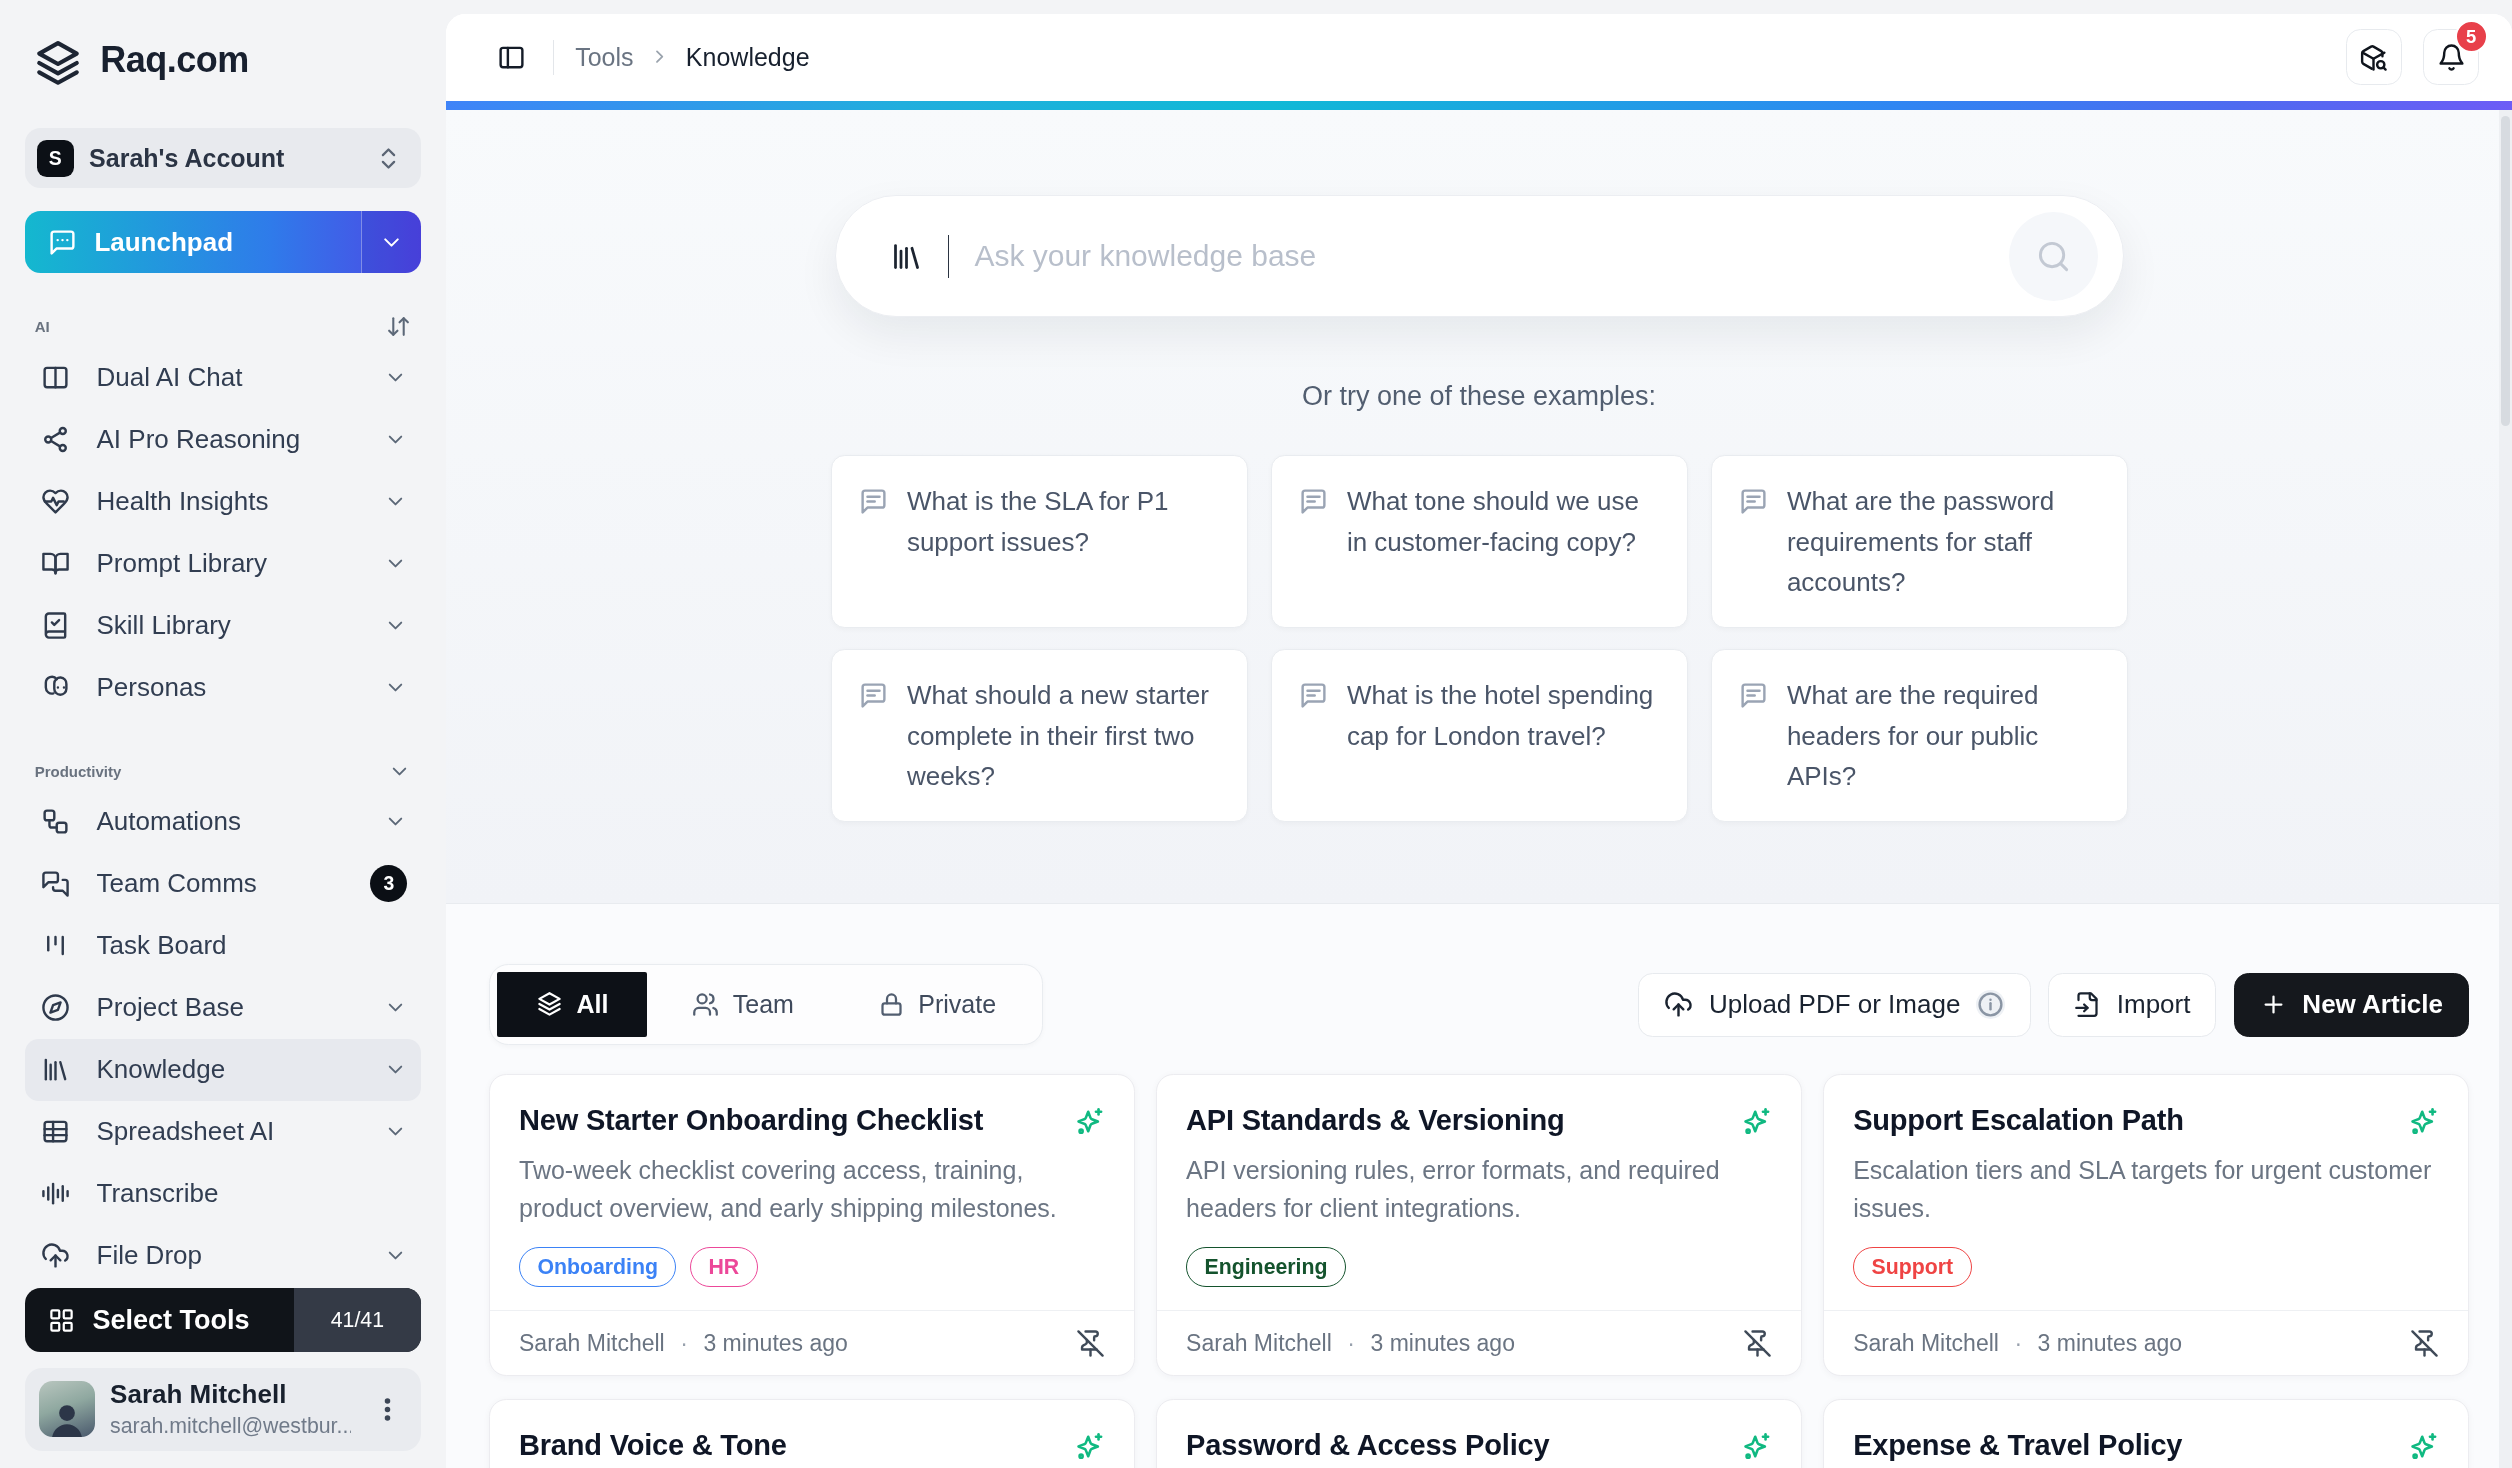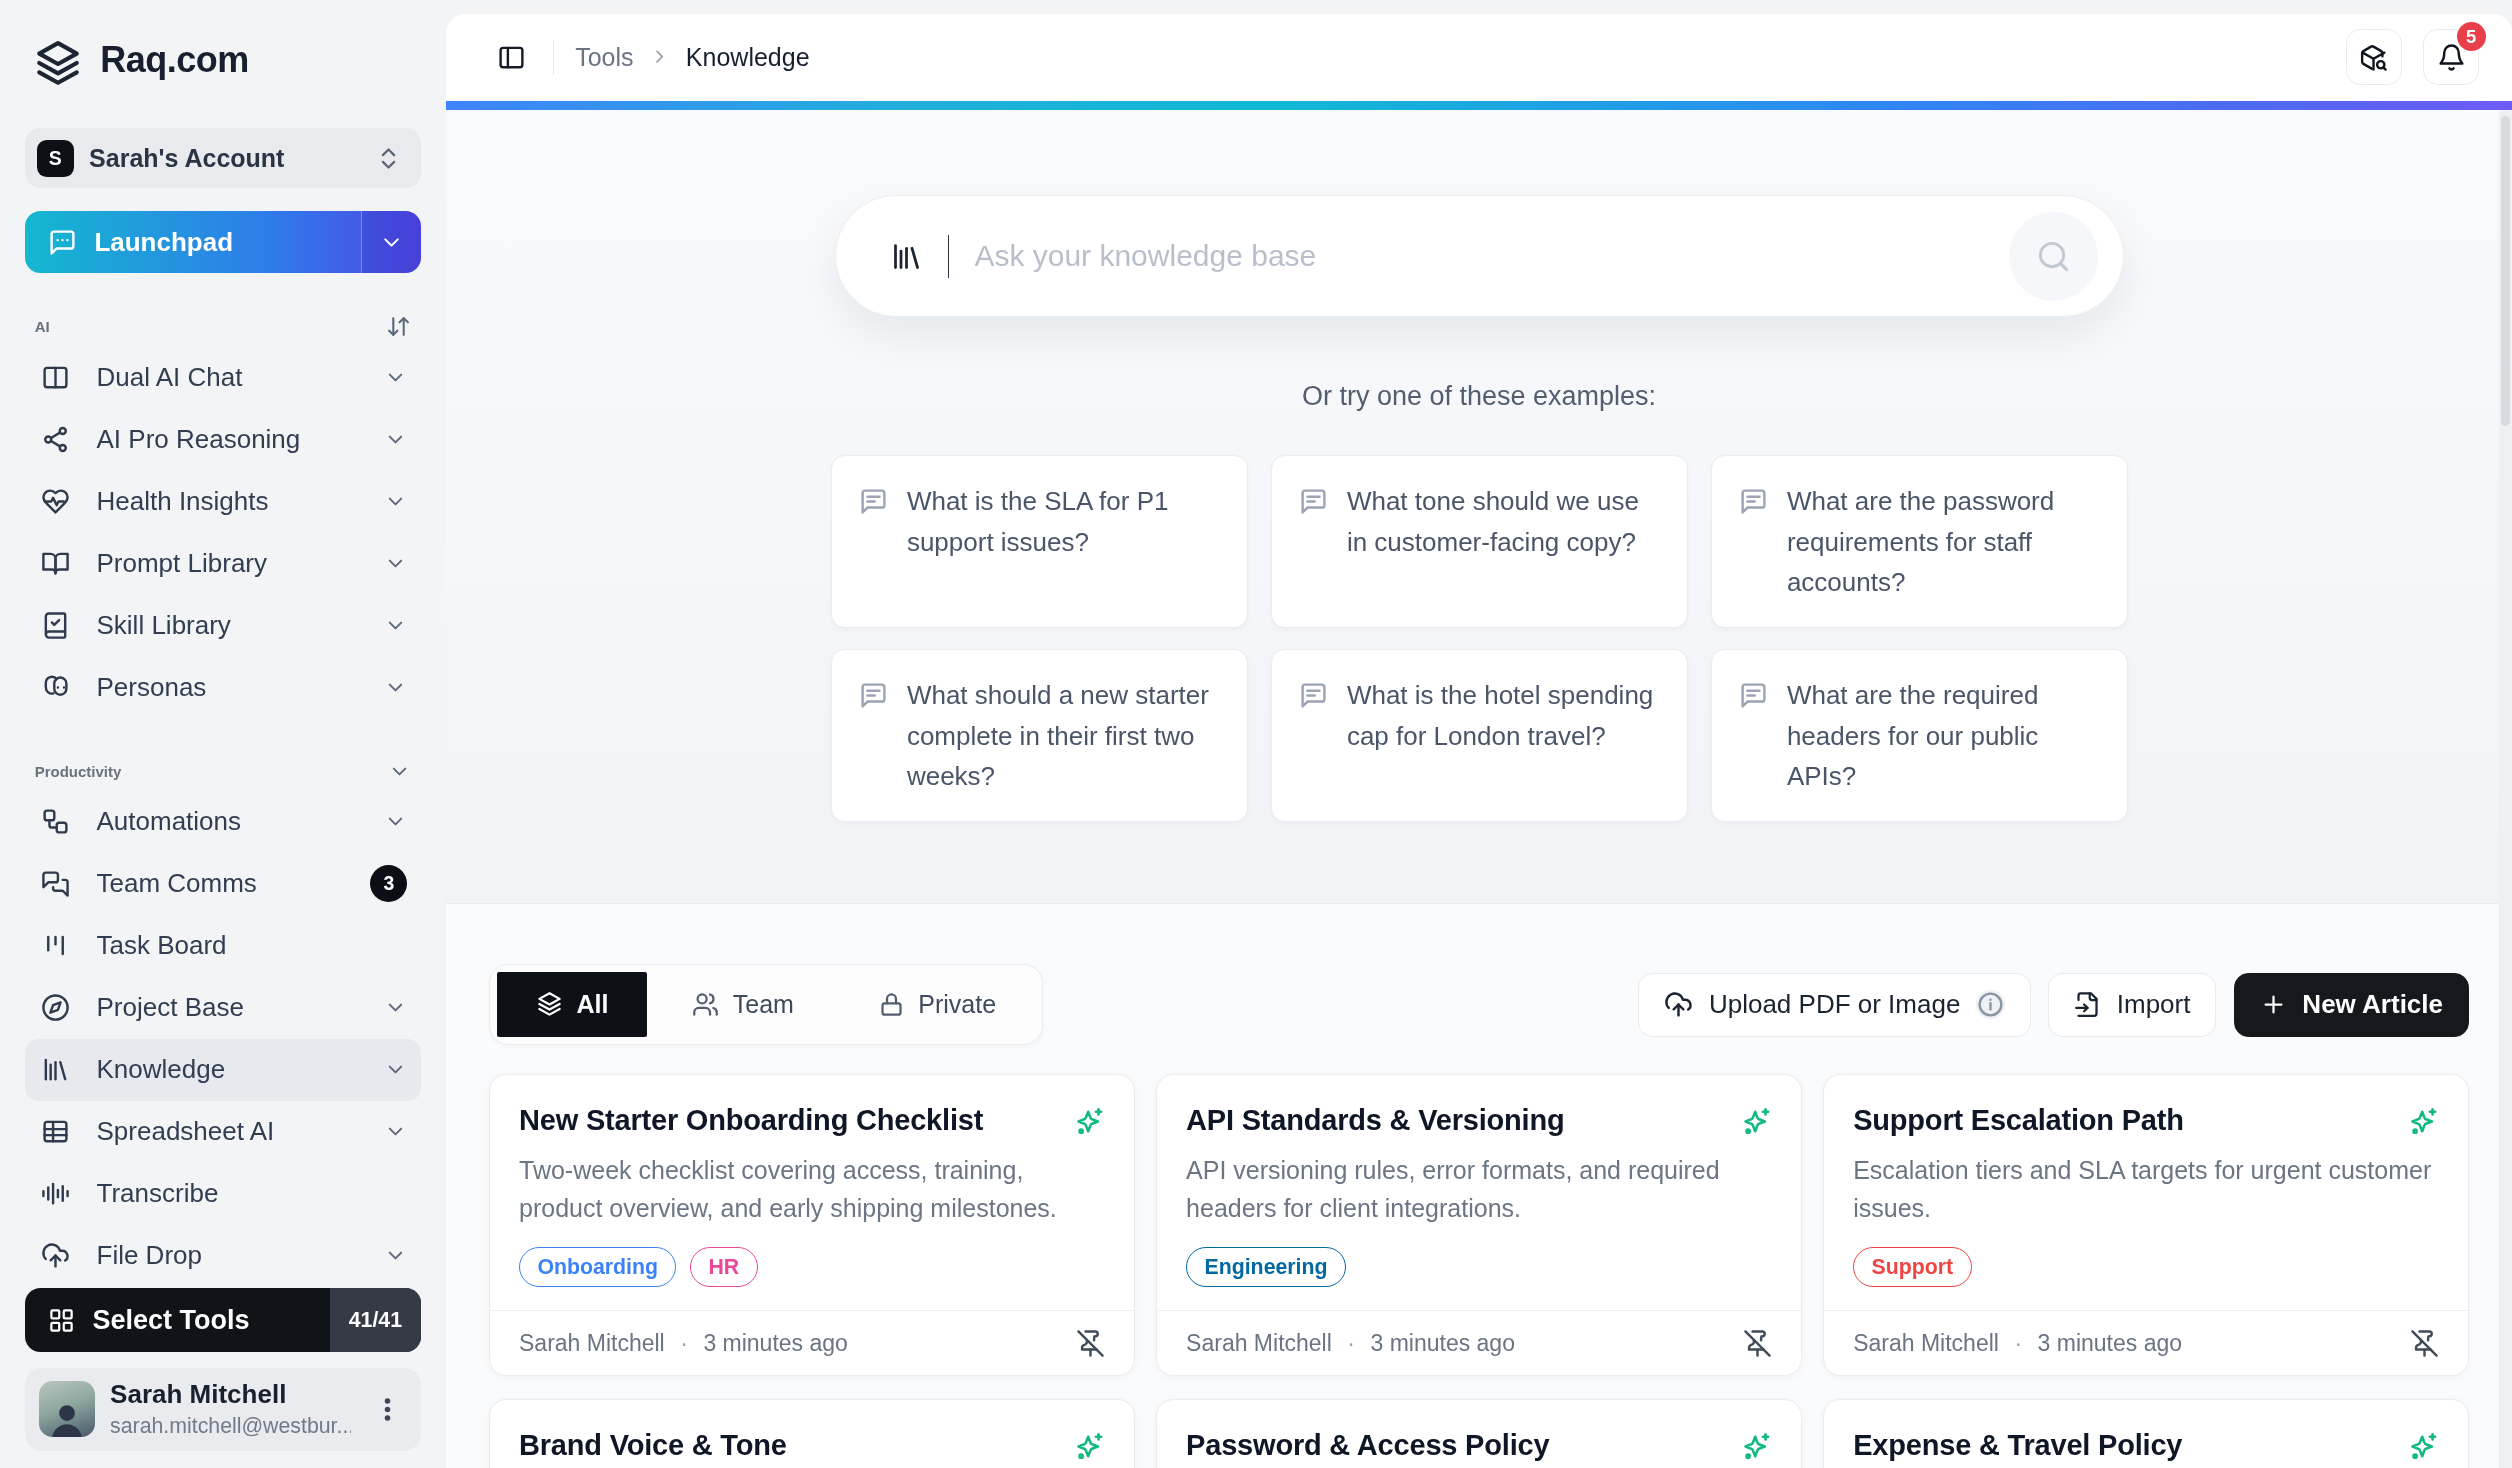--- a/index.html
+++ b/index.html
@@ -41,22 +41,22 @@
   .nav-item .n-caret { color:#5c6878; }
   .nav-item.active { background:#e7e9ee; }
   .nav-badge { min-width:37px; height:37px; border-radius:50%; background:#0b0f15; color:#fff;
     font-size:19.4px; font-weight:700; display:flex; align-items:center; justify-content:center; }
 
   .sidebar-bottom { margin-top:auto; }
   .select-tools { height:64px; border-radius:15.5px; background:#101419; color:#fff; display:flex;
     align-items:center; overflow:hidden; cursor:pointer; }
   .select-tools-main { flex:1; display:flex; align-items:center; gap:17.4px; padding:0 23px; }
   .select-tools-label { font-size:27px; font-weight:600; }
-  .select-tools-count { align-self:stretch; display:flex; align-items:center; padding:0 19px;
-    background:#343a46; font-size:21.3px; font-weight:700; }
+  .select-tools-count { align-self:stretch; display:flex; align-items:center; padding:0 37px;
+    background:#343a46; font-size:21.3px; font-weight:400; }
   .profile { margin-top:15.5px; background:#e9ebef; border-radius:17.4px; padding:11.6px 13.6px;
     display:flex; align-items:center; gap:15.5px; }
   .profile-avatar { width:56px; height:56px; border-radius:13.6px; overflow:hidden; flex:none;
     background:linear-gradient(160deg,#b9c6bf 0%,#8fa8a0 45%,#49586c 100%); position:relative; }
   .profile-avatar svg { position:absolute; bottom:-5.8px; left:50%; transform:translateX(-50%);
     color:#2c3648; fill:#2c3648; stroke:none; }
   .profile-meta { flex:1; min-width:0; }
   .profile-name { font-size:26px; font-weight:700; color:#18202d; }
   .profile-email { font-size:21.3px; color:#707a89; margin-top:3.9px; white-space:nowrap; overflow:hidden; }
   .kebab { color:#3c4656; padding:5.8px; cursor:pointer; }
@@ -778,21 +778,21 @@
             <div class="article-head">
               <span class="article-title">API Standards &amp; Versioning</span>
               <span class="sparkles">
                   <svg class="ic" width="31" height="31" viewBox="0 0 32 32">
                     <use href="#i-sparkles"></use>
                   </svg>
                 </span>
             </div>
             <div class="article-desc">API versioning rules, error formats, and required headers for client integrations.</div>
             <div class="tag-row">
-              <span class="tag" style="color: #0369a1;">Engineering</span>
+              <span class="tag" style="color: #14532d;">Engineering</span>
             </div>
           </div>
           <div class="article-footer">
             <span>Sarah Mitchell</span>
             <span class="meta-dot"></span>
             <span>3 minutes ago</span>
             <span class="pin-off">
                 <svg class="ic" width="29" height="29" viewBox="0 0 30 30">
                   <use href="#i-pin-off"></use>
                 </svg>

